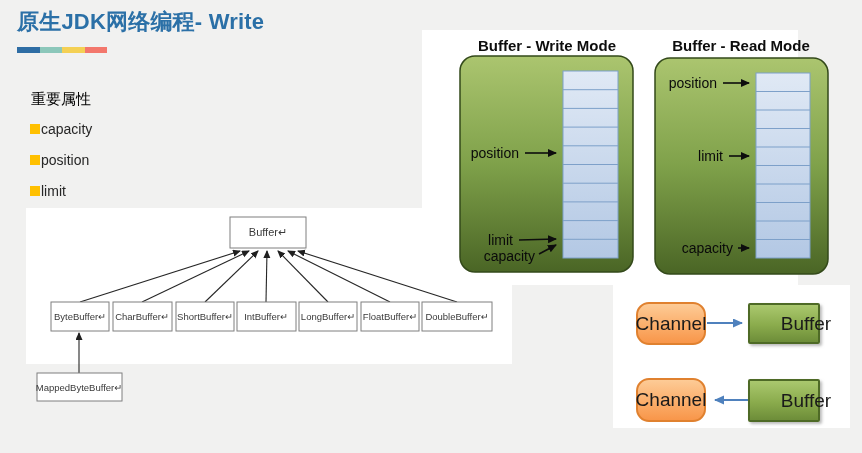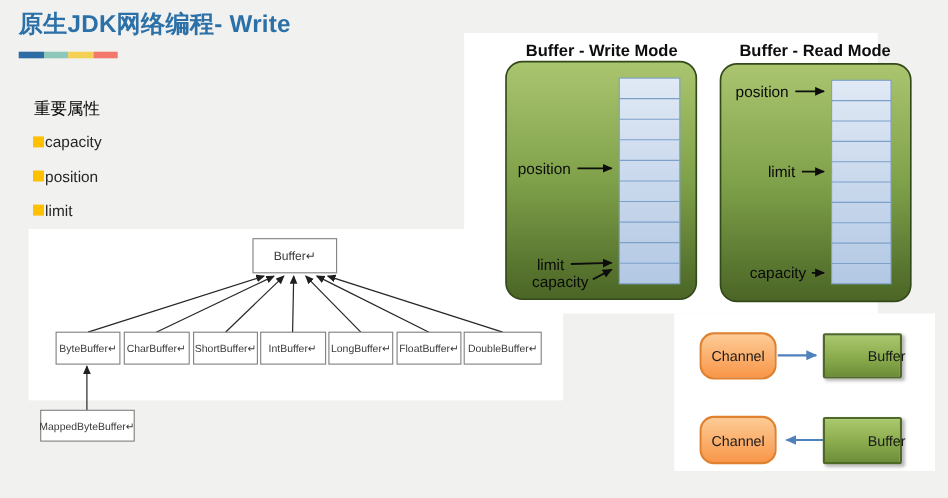--- a/index.html
+++ b/index.html
@@ -19,21 +19,21 @@
   .attrs-heading { position:absolute; left:31px; top:90px; font-size:15px; color:#000000; }
   .attrs-list { position:absolute; left:30px; top:120px; list-style:none; }
   .attrs-list li { display:flex; align-items:center; height:18px; margin-bottom:13px; font-size:14px; color:#262626; }
   .attrs-list .bullet { width:10px; height:10px; background:#ffc000; display:inline-block; margin-right:1px; flex:0 0 auto; }
 
   .panel { position:absolute; background:#ffffff; }
   .class-panel { left:26px; top:208px; width:486px; height:156px; }
   .modes-panel { left:422px; top:30px; width:376px; height:255px;padding-left:33px; }
   .flow-panel  { left:613px; top:285px; width:237px; height:143px; }
 
-  .flow-box { position:absolute; display:flex; align-items:center; justify-content:center; font-size:13px; color:#1a1a1a; }
+  .flow-box { position:absolute; display:flex; align-items:center; justify-content:center; font-size:19px; color:#1a1a1a; }
   .channel-box { width:70px; height:43px; border:2px solid #e0812f; border-radius:13px;
                  background:linear-gradient(to bottom,#fdcb96,#fbae6b 55%,#f8964a); }
   .buffer-box  { width:72px; height:41px; border:2px solid #4e6a26; border-radius:2px;
                  background:linear-gradient(to bottom,#aac86e,#8aab4c 55%,#6d8d39);
                  box-shadow:2px 2px 3px rgba(130,130,130,0.55);padding-left:44px; }
   .flow-arrow { position:absolute; }
 
   svg text { font-family:"Liberation Sans", sans-serif; }
 </style>
 </head>

